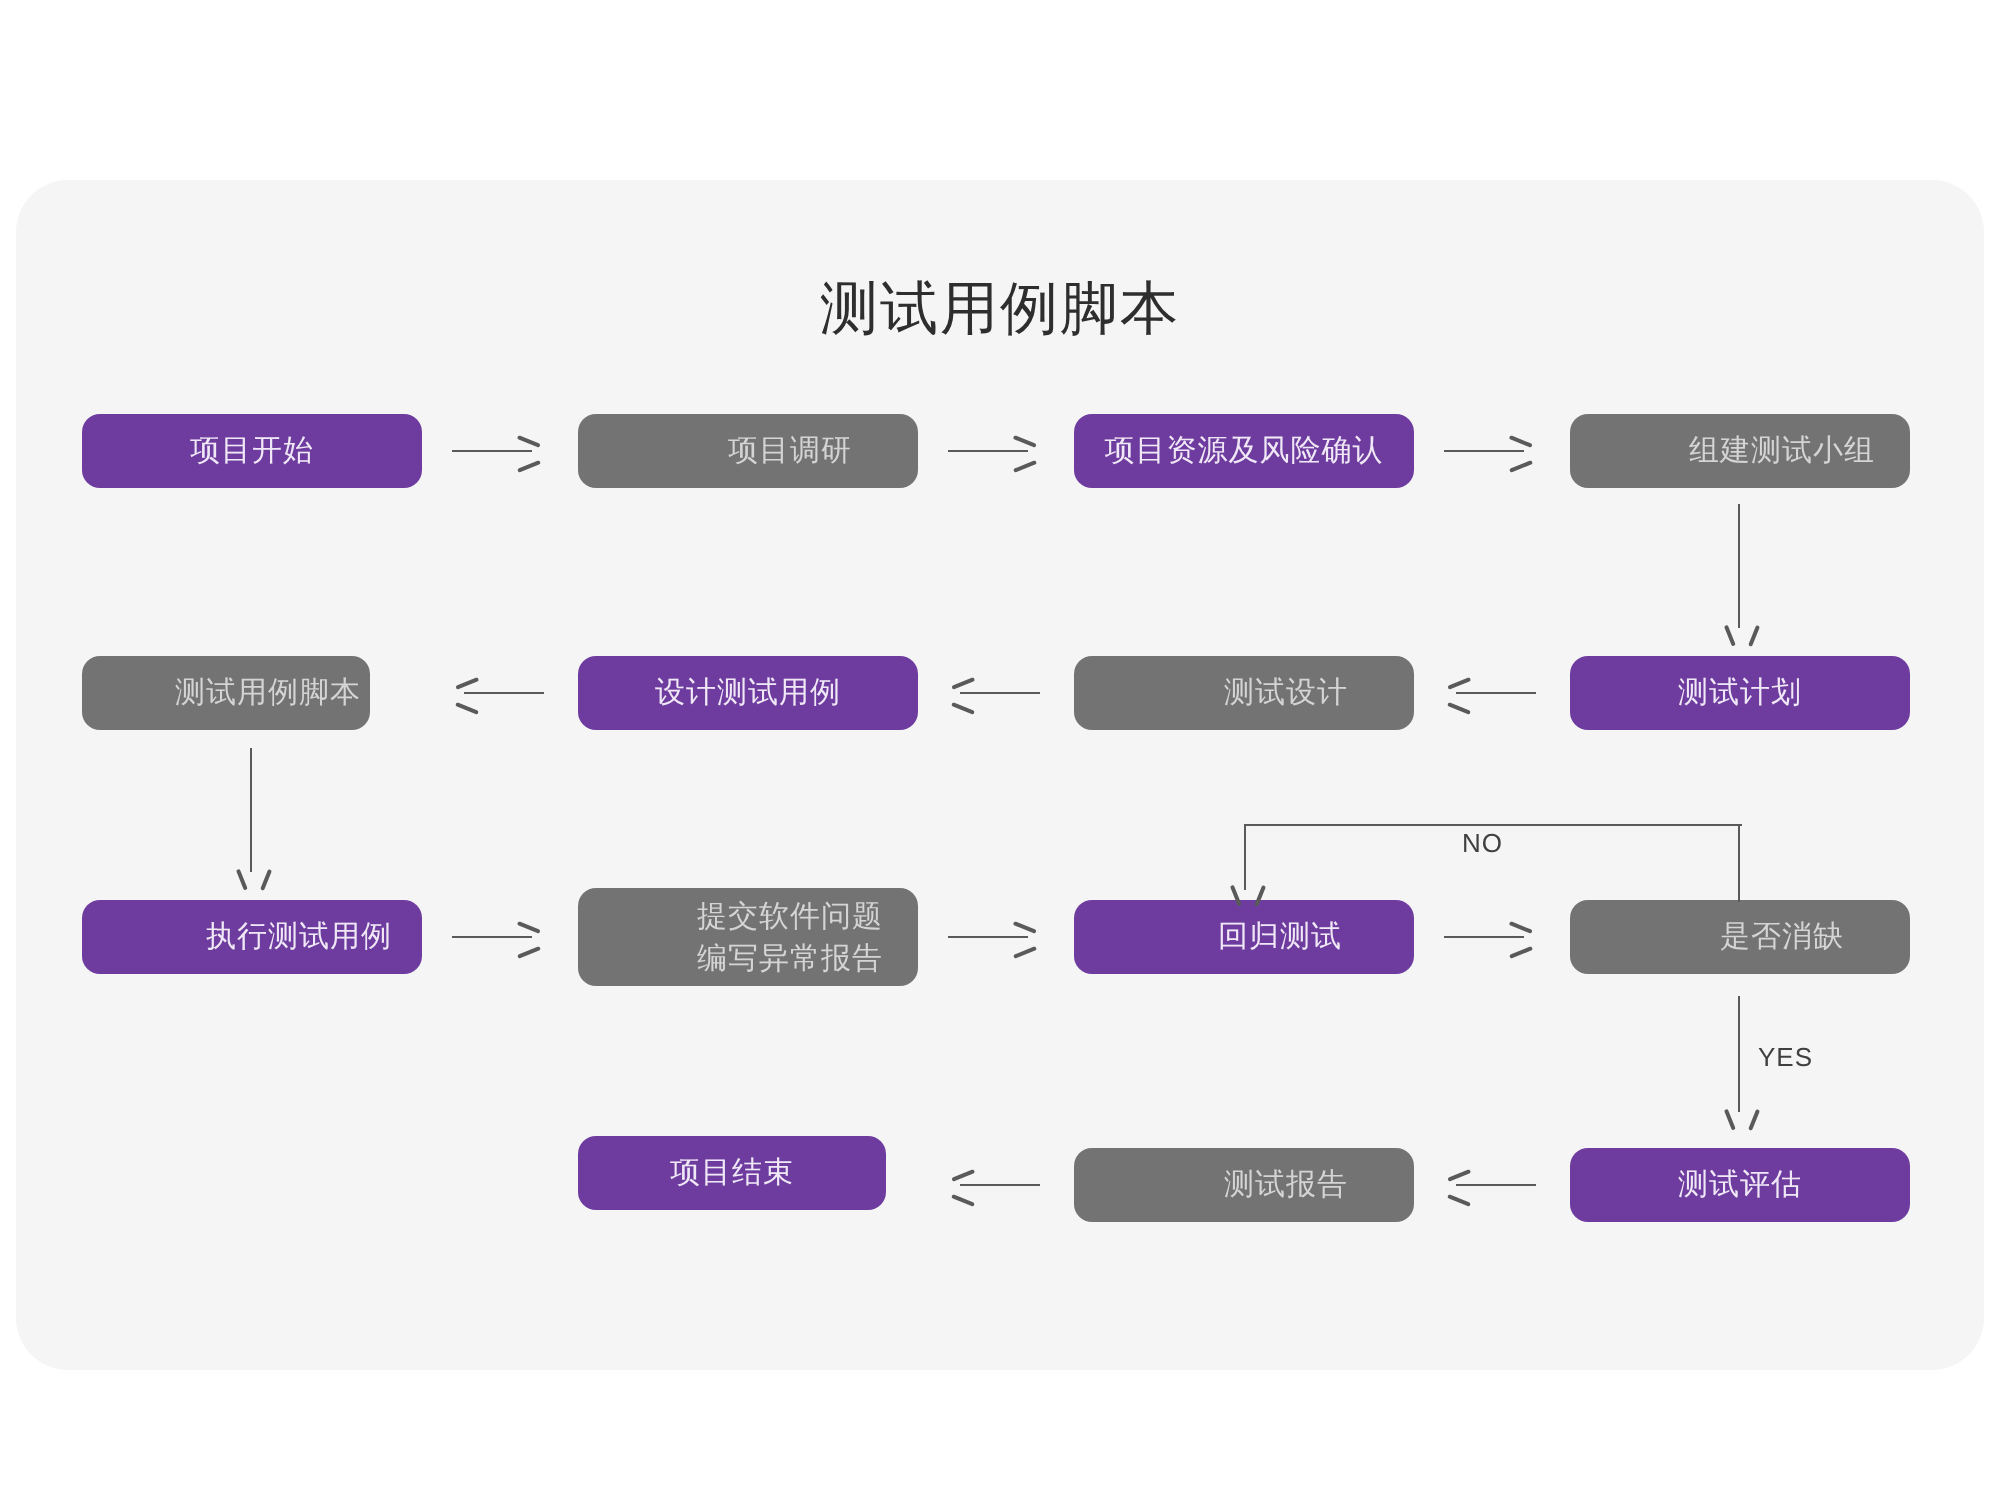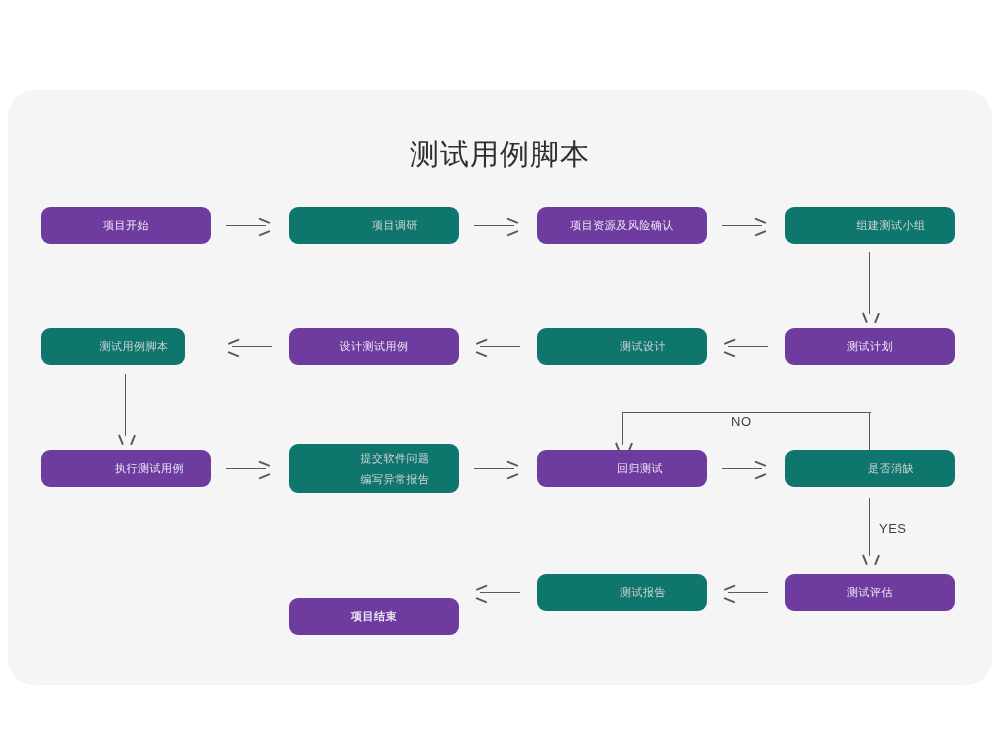--- a/index.html
+++ b/index.html
@@ -42,35 +42,35 @@
   }
 
   .node {
     position: absolute;
     box-sizing: border-box;
     border-radius: 9px;
     display: flex;
     align-items: center;
     justify-content: center;
     text-align: center;
-    font-size: 11px;
+    font-size: 15px;
     line-height: 21px;
     letter-spacing: 0.5px;
     font-family: "DejaVu Sans", "Liberation Sans", sans-serif;
     white-space: pre-line;
     user-select: none;
   }
 
   .node.purple {
     background: #6d3c9e;
     color: #f0e8f6;
   }
 
   .node.gray {
-    background: #0f766e;
+    background: #737373;
     color: #d4d4d4;
     padding-left: 42px;
   }
 
   
   .hline {
     position: absolute;
     height: 0;
     border-top: 1.6px solid #5a5a5a;
   }
@@ -199,21 +199,21 @@
   <div class="vline" style="left:869px; top:412px; height:39px;"></div>
   <div class="hline" style="left:622px; top:412px; width:249px;"></div>
   <div class="vline" style="left:622px; top:412px; height:33px;"></div>
   <div class="head down" style="left:623px; top:452px;"></div>
   <div class="edge-label" style="left:731px; top:414px;">NO</div>
 
   <div class="vline" style="left:869px; top:498px; height:58px;"></div>
   <div class="head down" style="left:870px; top:564px;"></div>
   <div class="edge-label" style="left:879px; top:521px;">YES</div>
 
-  <div class="node purple" style="left:289px; top:598px; width:170px; height:37px;font-weight:bold;">项目结束</div>
+  <div class="node purple" style="left:289px; top:568px; width:154px; height:37px;">项目结束</div>
 
   <div class="hline" style="left:480px; top:592px; width:40px;"></div>
   <div class="head left" style="left:477px; top:593px;"></div>
 
   <div class="node gray" style="left:537px; top:574px; width:170px; height:37px;">测试报告</div>
 
   <div class="hline" style="left:728px; top:592px; width:40px;"></div>
   <div class="head left" style="left:725px; top:593px;"></div>
 
   <div class="node purple" style="left:785px; top:574px; width:170px; height:37px;">测试评估</div>

